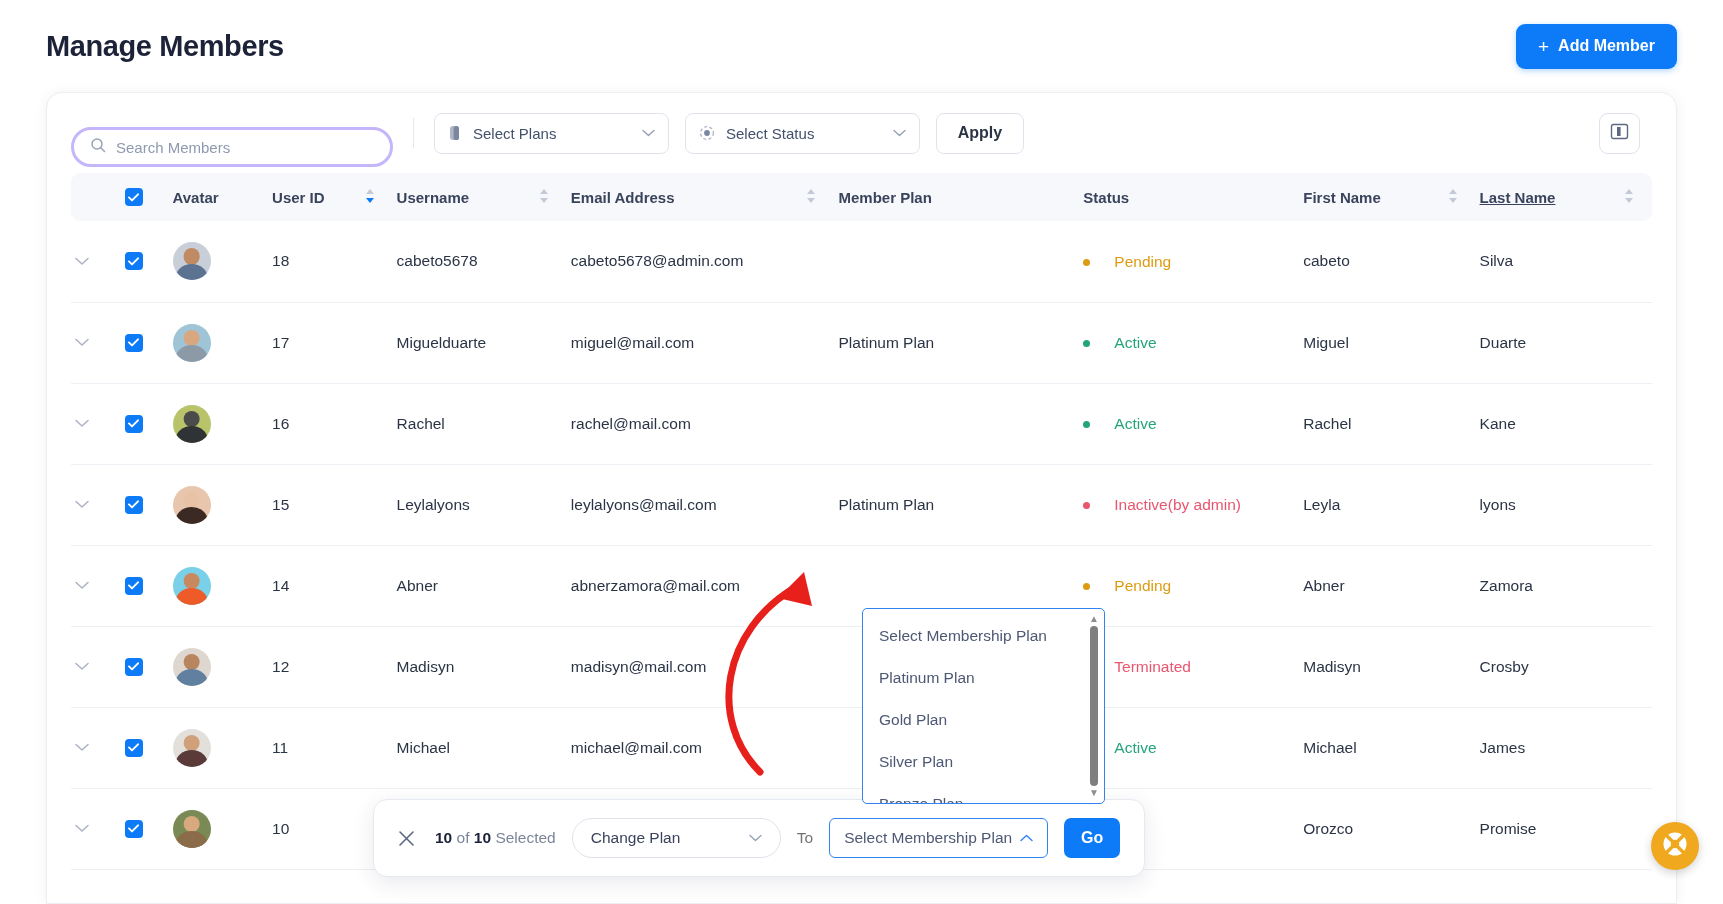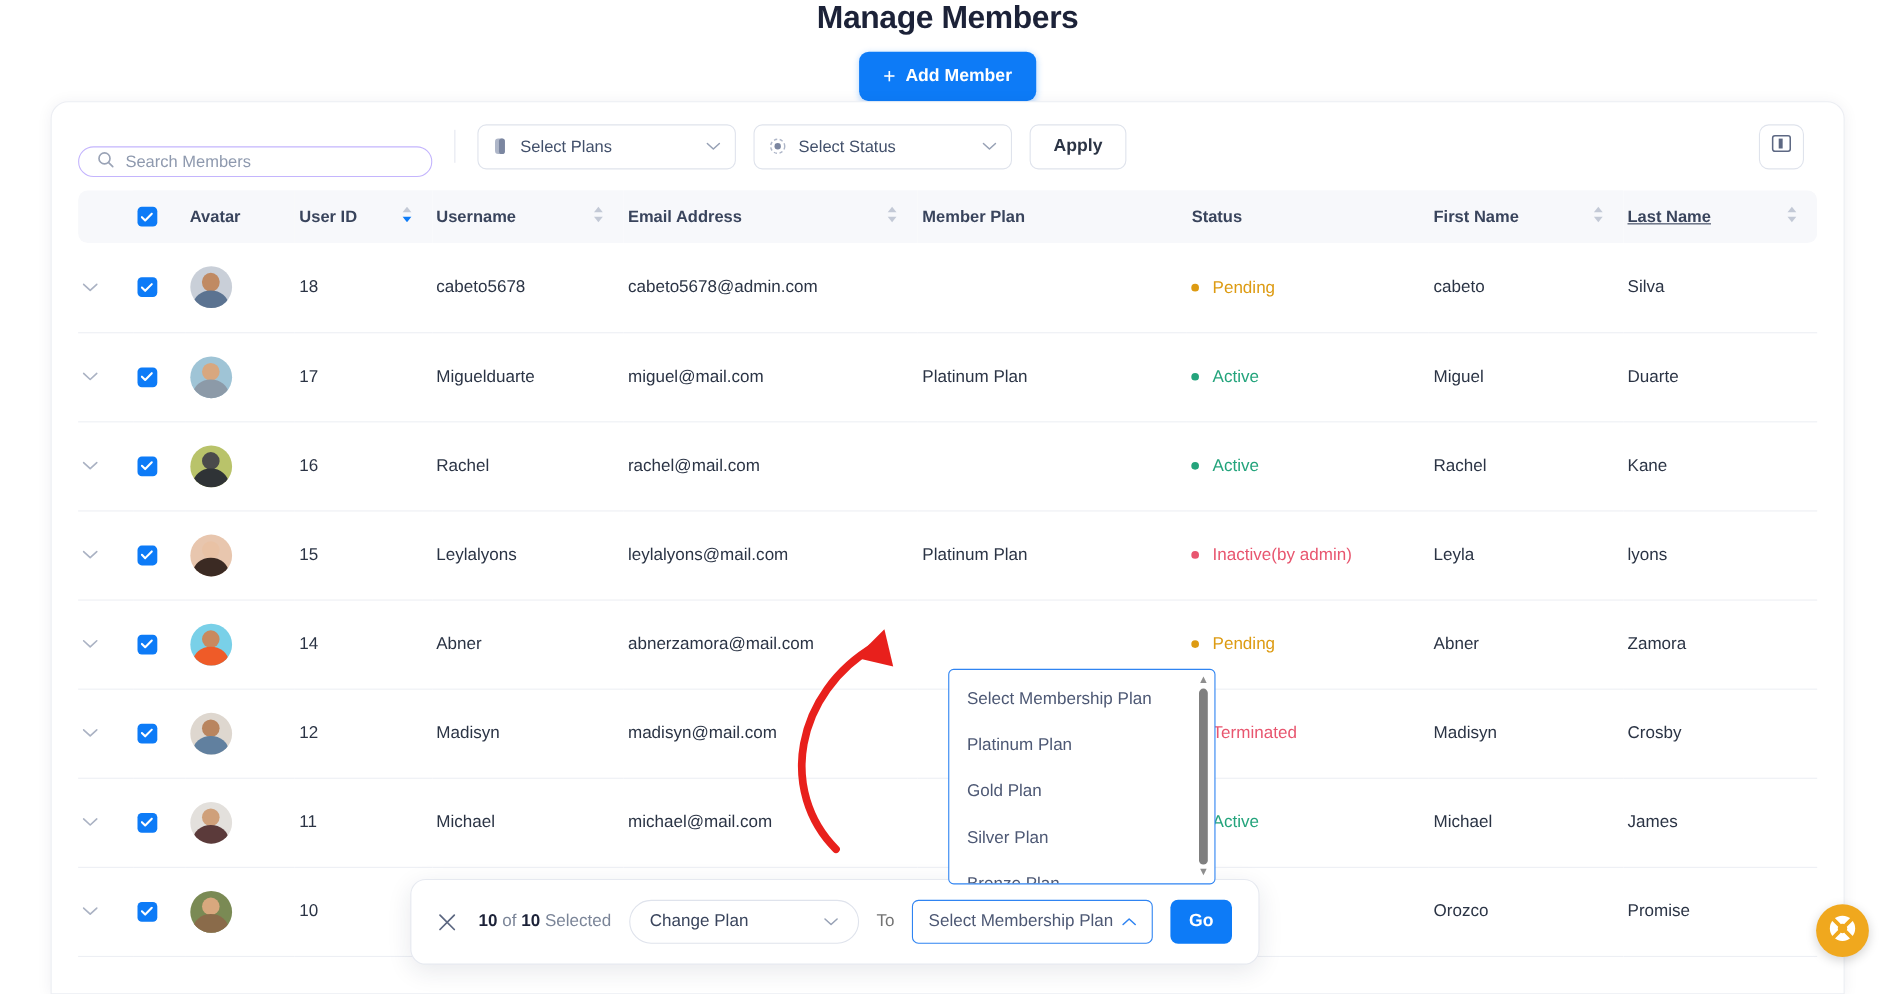--- a/index.html
+++ b/index.html
@@ -9,21 +9,20 @@
     font-family: "Liberation Sans", sans-serif;
     color: #2b3445;
     overflow: hidden;
   }
 
   
   .page-header {
     position: absolute; top: 0; left: 0; right: 0; height: 92px;
     display: flex; align-items: center; justify-content: space-between;
     padding: 0 46px;
-    flex-direction: column;
   }
   .page-title {
     font-size: 29px; font-weight: 700; letter-spacing: -0.4px; color: #1c2238;
   }
   .add-member-btn {
     display: inline-flex; align-items: center; gap: 9px;
     background: #0d7bf7; color: #fff;
     border: none; border-radius: 9px;
     padding: 13px 22px;
     font-size: 16px; font-weight: 700;
@@ -44,22 +43,22 @@
     overflow: hidden;
   }
 
   
   .toolbar {
     height: 80px; display: flex; align-items: center;
     padding: 0 24px; gap: 0;
   }
   .search-box {
     display: flex; align-items: center; gap: 10px;
-    width: 322px; height: 28px;
-    border: 1px solid #c4b5fd; border-radius: 21px;
+    width: 322px; height: 40px;
+    border: 3px solid #c4b5fd; border-radius: 21px;
     padding: 0 16px;
     margin-top: 28px;
   }
   .search-box input {
     border: none; outline: none; background: transparent;
     font-size: 15px; color: #2b3445; width: 100%;
     font-family: "Liberation Sans", sans-serif;
   }
   .search-box input::placeholder { color: #8e99ae; }
   .toolbar-sep {
@@ -131,21 +130,21 @@
 
   .avatar {
     width: 38px; height: 38px; border-radius: 50%;
     background: #d8dce6; overflow: hidden; position: relative;
   }
   .avatar .head { position: absolute; left: 50%; top: 16%; width: 44%; height: 44%;
     transform: translateX(-50%); border-radius: 50%; }
   .avatar .body { position: absolute; left: 50%; bottom: -14%; width: 86%; height: 58%;
     transform: translateX(-50%); border-radius: 50% 50% 0 0 / 62% 62% 0 0; }
 
-  .status { display: inline-flex; align-items: center; gap: 12px; font-size: 15.5px; }
+  .status { display: inline-flex; align-items: center; gap: 24px; font-size: 15.5px; }
   .dot { width: 7px; height: 7px; border-radius: 50%; display: inline-block; }
 
   
   .bulk-bar {
     position: absolute; left: 326px; bottom: 26px;
     width: 772px; height: 78px;
     background: #fff; border: 1px solid #e6e9f0; border-radius: 14px;
     box-shadow: 0 6px 22px rgba(28,40,64,.10);
     display: flex; align-items: center; padding: 4px 24px; gap: 16px;
     z-index: 30;

